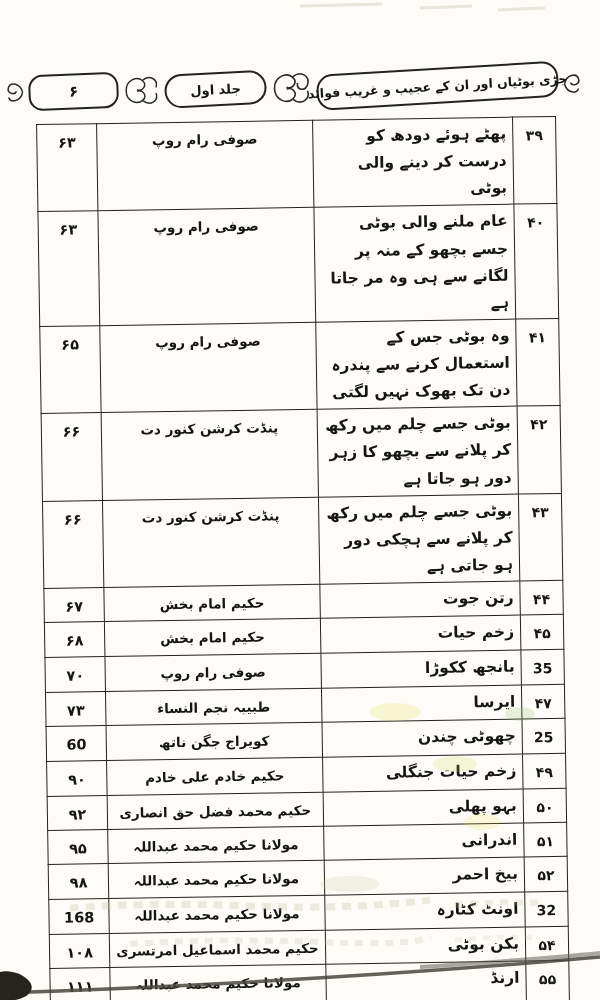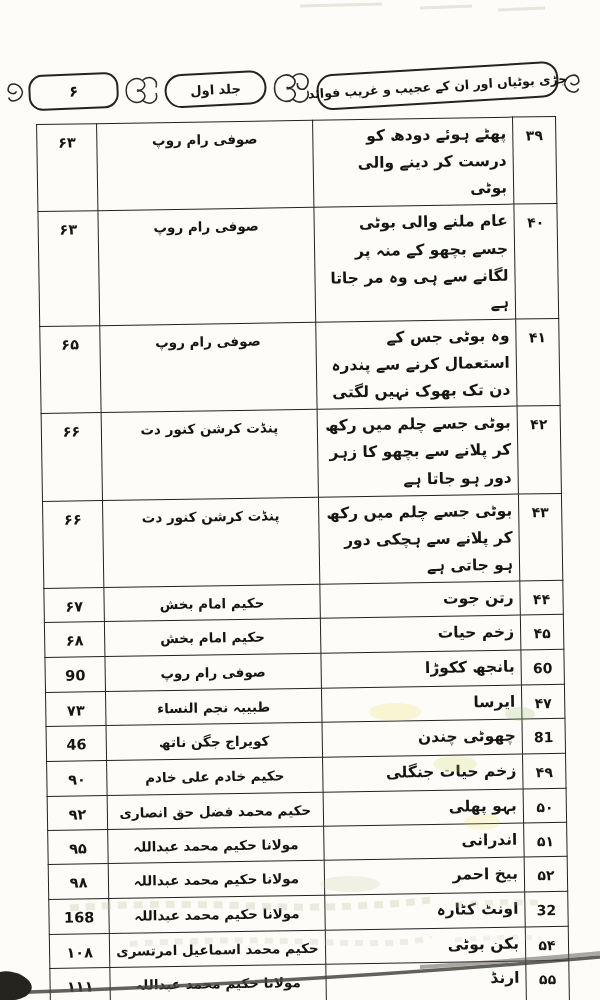--- a/index.html
+++ b/index.html
@@ -123,36 +123,36 @@
             <td class="author">حکیم امام بخش</td>
             <td class="pg">۶۷</td>
           </tr>
           <tr style="height: 33px;">
             <td class="no">۴۵</td>
             <td class="desc">زخم حیات</td>
             <td class="author">حکیم امام بخش</td>
             <td class="pg">۶۸</td>
           </tr>
           <tr style="height: 35px;">
-            <td class="no">60</td>
+            <td class="no">35</td>
             <td class="desc">بانجھ ککوڑا</td>
             <td class="author">صوفی رام روپ</td>
-            <td class="pg">90</td>
+            <td class="pg">۷۰</td>
           </tr>
           <tr style="height: 33px;">
             <td class="no">۴۷</td>
             <td class="desc">ایرسا</td>
             <td class="author">طبیبہ نجم النساء</td>
             <td class="pg">۷۳</td>
           </tr>
           <tr style="height: 35px;">
-            <td class="no">81</td>
+            <td class="no">25</td>
             <td class="desc">چھوٹی چندن</td>
             <td class="author">کویراج جگن ناتھ</td>
-            <td class="pg">46</td>
+            <td class="pg">60</td>
           </tr>
           <tr style="height: 33px;">
             <td class="no">۴۹</td>
             <td class="desc">زخم حیات جنگلی</td>
             <td class="author">حکیم خادم علی خادم</td>
             <td class="pg">۹۰</td>
           </tr>
           <tr style="height: 33px;">
             <td class="no">۵۰</td>
             <td class="desc">بہو پھلی</td>

